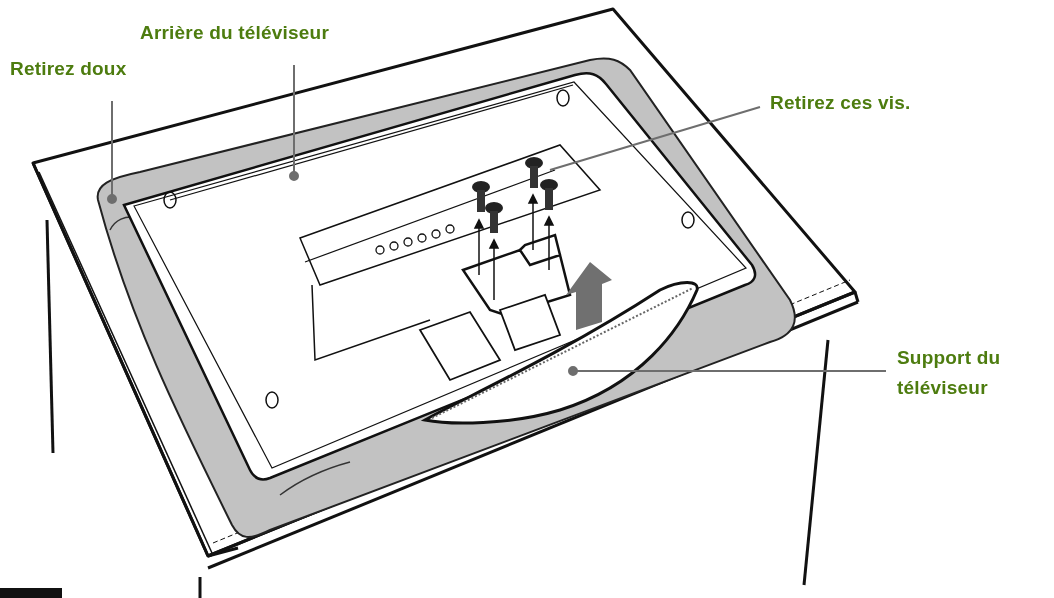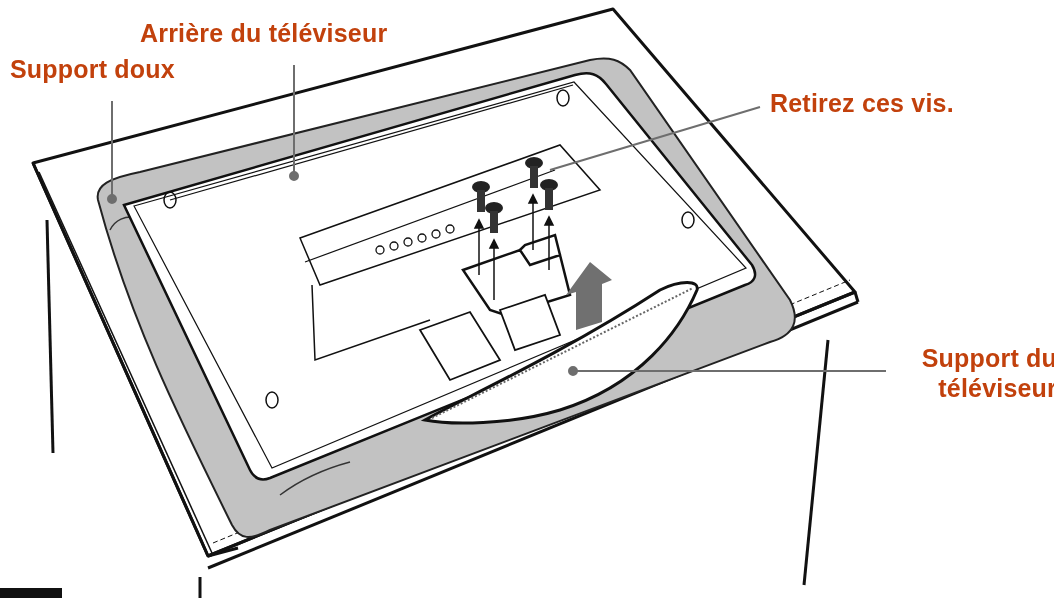--- a/index.html
+++ b/index.html
@@ -1,19 +1,19 @@
 <!DOCTYPE html>
 <html><head>
   <meta charset="utf-8">
   <style>
     html, body { margin: 0; padding: 0; background: #ffffff; }
     body { width: 1054px; height: 598px; position: relative; overflow: hidden;
            font-family: "Liberation Sans", "DejaVu Sans", sans-serif; }
     #stage { position: absolute; left: 0; top: 0; width: 1054px; height: 598px; }
-    .label { position: absolute; font-weight: bold; color: #c2410c; font-size: 25px; line-height: 30px; letter-spacing: 0.2px; text-align: right; }
+    .label { position: absolute; font-weight: bold; color: #4d7c0f; font-size: 19px; line-height: 30px; letter-spacing: 0.2px; }
     #lbl-back { left: 140px; top: 18px; }
     #lbl-soft { left: 10px; top: 54px; }
     #lbl-screws { left: 770px; top: 88px; }
     #lbl-stand { left: 897px; top: 343px; width: 160px; }
     .badge { position: absolute; left: 0; top: 588px; width: 62px; height: 12px; background: #111; }
   </style>
 </head>
 <body>
 
 <svg id="stage" viewBox="0 0 1054 598" xmlns="http://www.w3.org/2000/svg">
@@ -106,19 +106,19 @@
       <circle cx="294" cy="176" r="4"></circle>
     <line x1="112" y1="101" x2="112" y2="197"></line>
       <circle cx="112" cy="199" r="4"></circle>
     <line x1="760" y1="107" x2="550" y2="170"></line>
     <line x1="886" y1="371" x2="575" y2="371"></line>
       <circle cx="573" cy="371" r="4"></circle>
   </g>
 </svg>
 
 <div id="lbl-back" class="label">Arrière du téléviseur</div>
-<div id="lbl-soft" class="label">Support doux</div>
+<div id="lbl-soft" class="label">Retirez doux</div>
 <div id="lbl-screws" class="label">Retirez ces vis.</div>
 <div id="lbl-stand" class="label">
   <div>Support du</div>
   <div>téléviseur</div>
 </div>
 <div class="badge"></div>
 
 </body></html>

